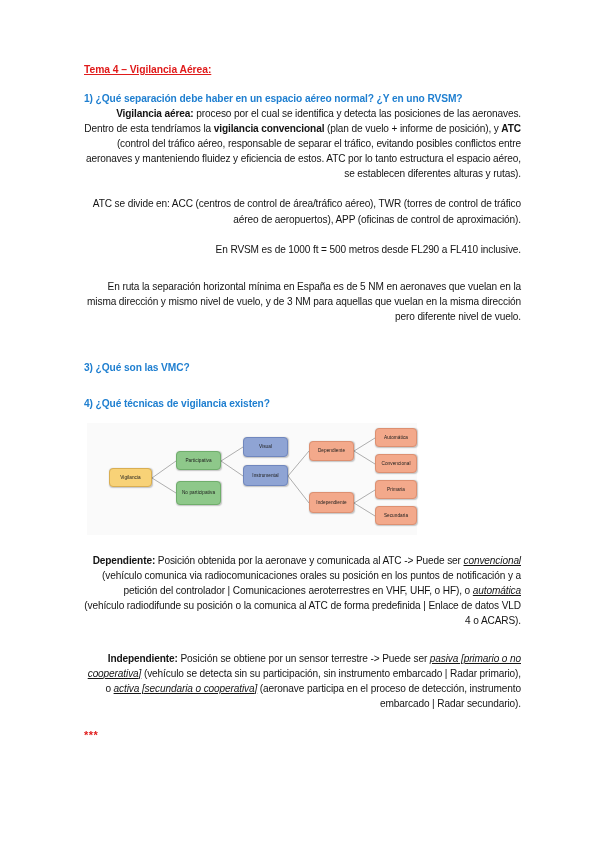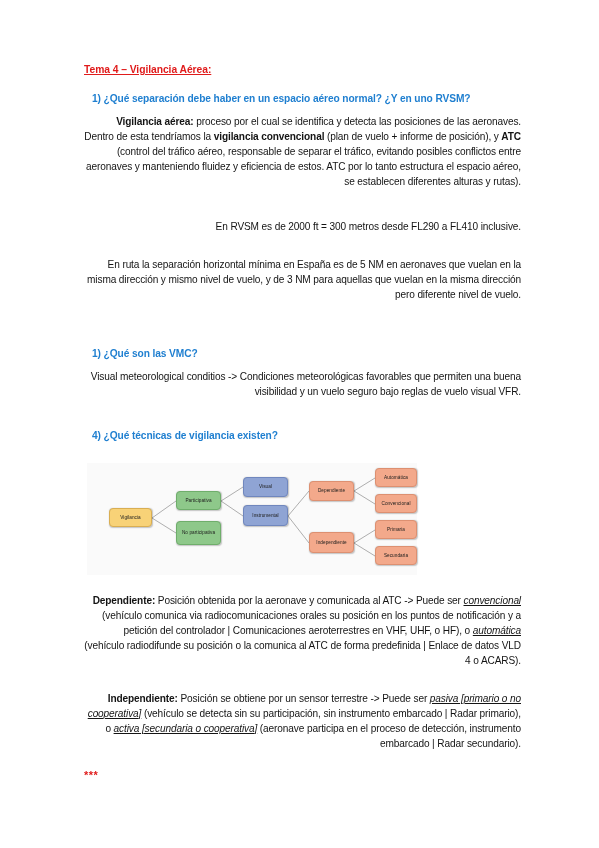--- a/index.html
+++ b/index.html
@@ -37,21 +37,21 @@
     letter-spacing: -0.05px;
     margin: 0 0 16px 0;
     line-height: 13px;
   }
 
   .q-heading {
     color: #1f7fd0;
     font-weight: bold;
     font-size: 10.2px;
     line-height: 14px;
-    margin: 8px;
+    margin: 0;
     letter-spacing: -0.1px;
   }
 
   p.body {
     font-size: 10.1px;
     line-height: 15.1px;
     margin: 0;
     color: #141414;
     letter-spacing: -0.12px;
     text-align: right;
@@ -116,32 +116,32 @@
 <body>
 
 <div class="page">
   <div class="content">
 
     <div class="doc-title">Tema 4 – Vigilancia Aérea:</div>
 
     <div class="q-heading">1) ¿Qué separación debe haber en un espacio aéreo normal? ¿Y en uno RVSM?</div>
     <p class="body"><b>Vigilancia aérea:</b><span> proceso por el cual se identifica y detecta las posiciones de las aeronaves. Dentro de esta tendríamos la </span><b>vigilancia convencional</b><span> (plan de vuelo + informe de posición), y </span><b>ATC</b><span> (control del tráfico aéreo, responsable de separar el tráfico, evitando posibles conflictos entre aeronaves y manteniendo fluidez y eficiencia de estos. ATC por lo tanto estructura el espacio aéreo, se establecen diferentes alturas y rutas).</span></p>
     <div class="gap-sm"></div>
+    <p class="body">ATC se divide en: ACC (centros de control de área/tráfico aéreo), TWR (torres de control de tráfico aéreo de aeropuertos), APP (oficinas de control de aproximación).</p>
     <div class="gap-sm"></div>
-    <p class="body">En RVSM es de 2000 ft = 300 metros desde FL290 a FL410 inclusive.</p>
+    <p class="body">En RVSM es de 1000 ft = 500 metros desde FL290 a FL410 inclusive.</p>
 
     <div class="gap-lg"></div>
 
     <p class="body">En ruta la separación horizontal mínima en España es de 5 NM en aeronaves que vuelan en la misma dirección y mismo nivel de vuelo, y de 3 NM para aquellas que vuelan en la misma dirección pero diferente nivel de vuelo.</p>
     <div class="gap-sm"></div>
 
     <div class="gap-lg"></div>
 
-    <div class="q-heading">1) ¿Qué son las VMC?</div>
-    <p class="body">Visual meteorological conditios -&gt; Condiciones meteorológicas favorables que permiten una buena visibilidad y un vuelo seguro bajo reglas de vuelo visual VFR.</p>
+    <div class="q-heading">3) ¿Qué son las VMC?</div>
 
     <div class="gap-lg"></div>
 
     <div class="q-heading">4) ¿Qué técnicas de vigilancia existen?</div>
 
     <div style="height:12px"></div>
 
     <div class="diagram-wrap">
       <div class="diagram">
         <svg viewBox="0 0 330 112">

